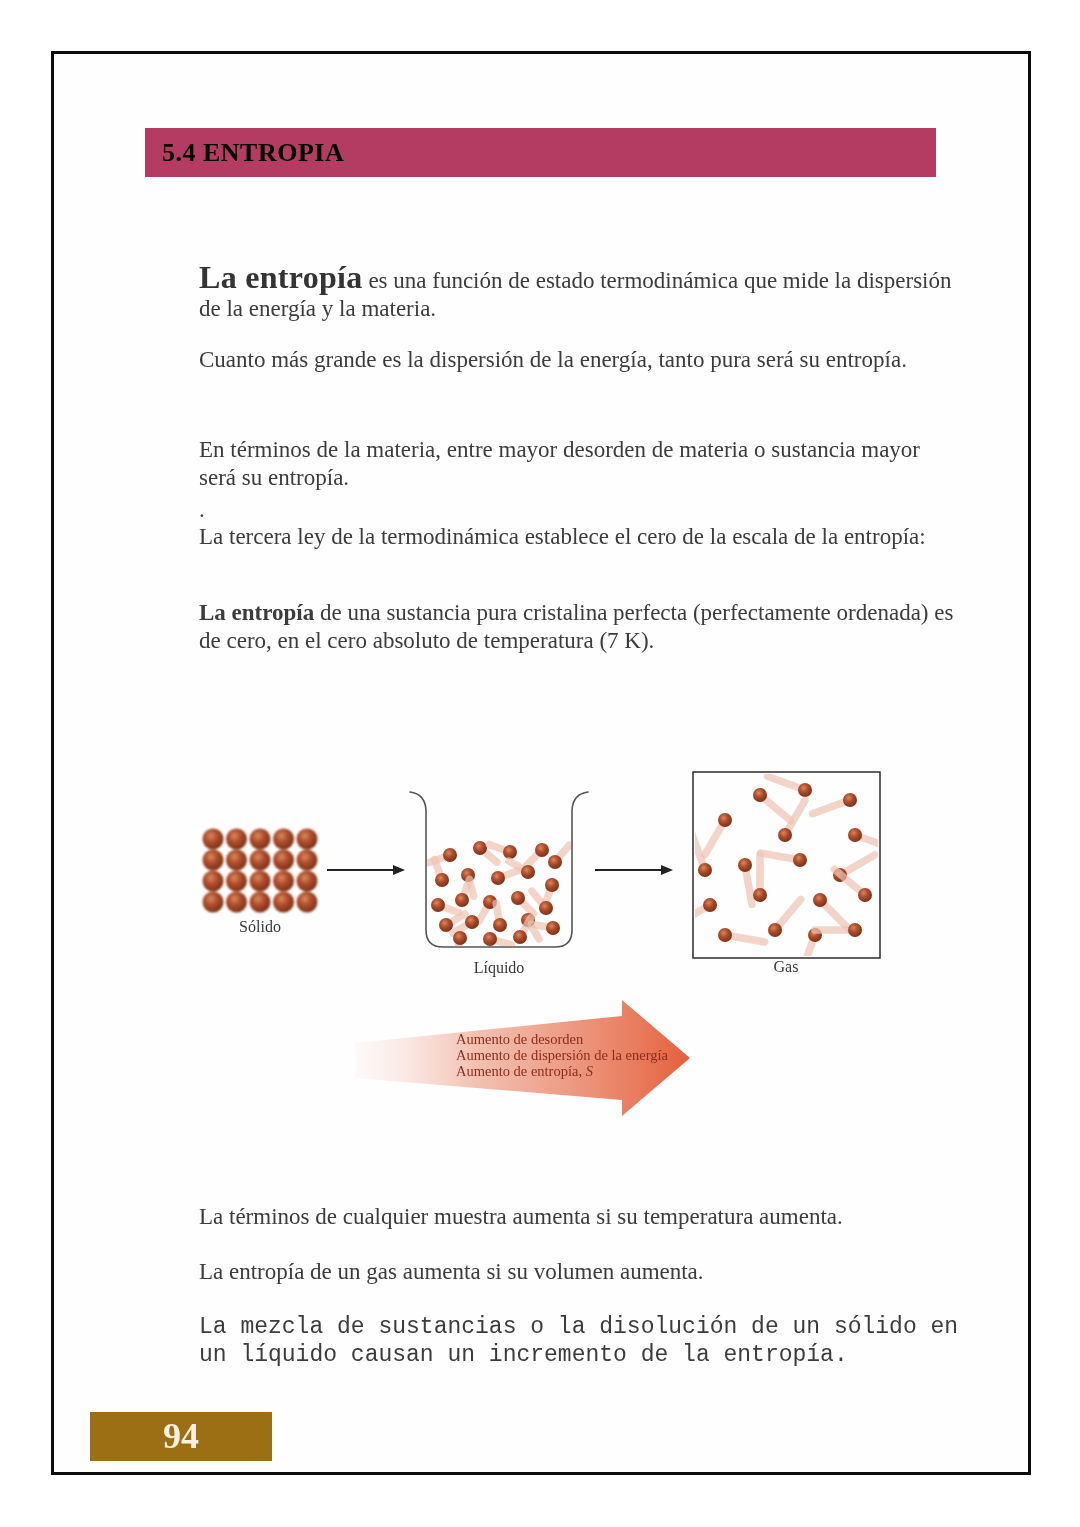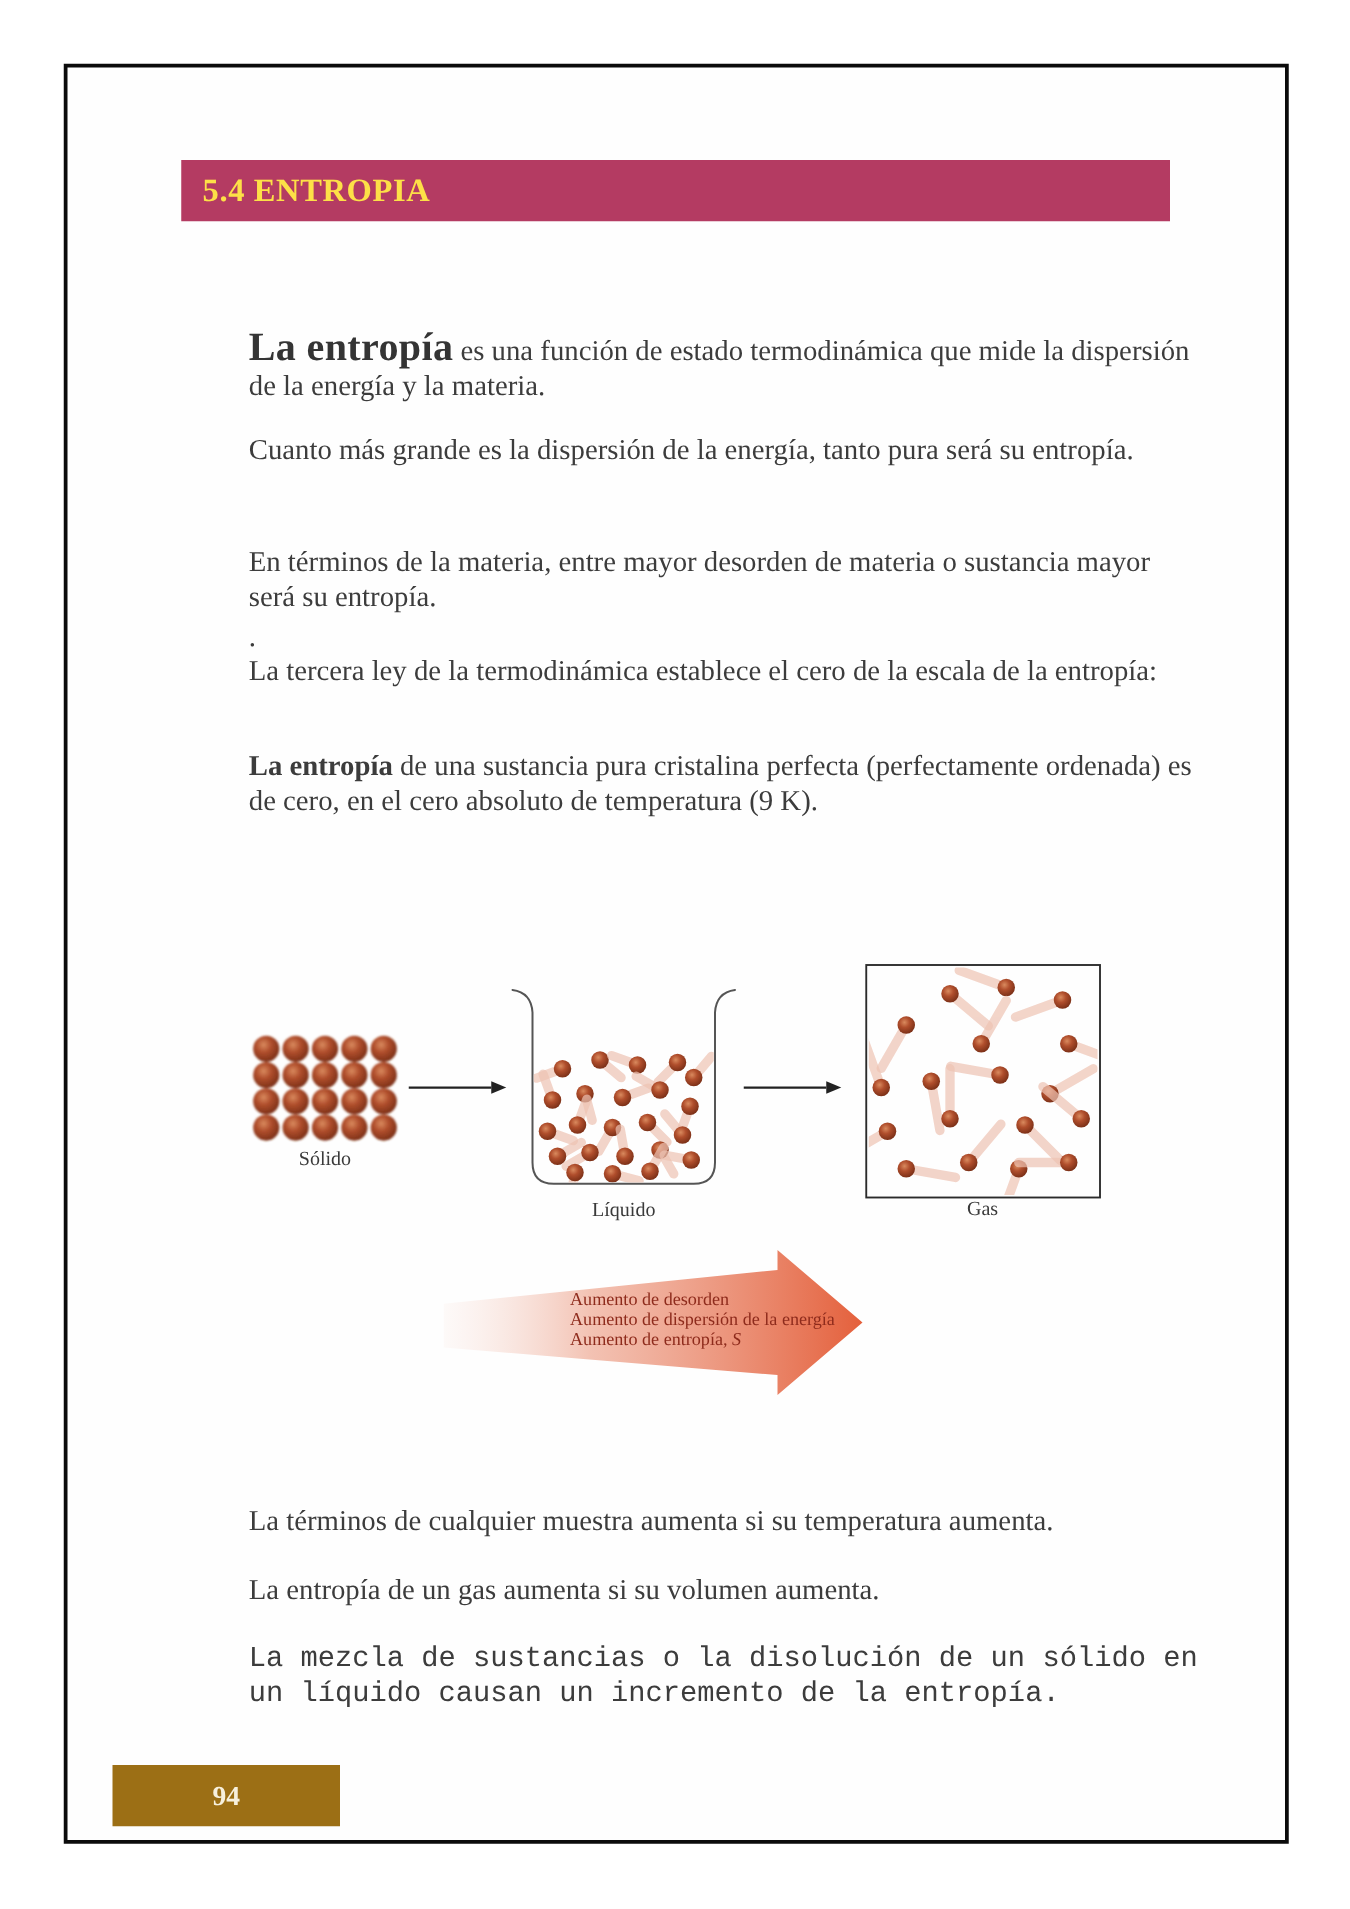--- a/index.html
+++ b/index.html
@@ -11,21 +11,21 @@
   .frame{
     position:absolute;left:51px;top:51px;width:980px;height:1424px;
     border:3px solid #0b0b0b;box-sizing:border-box;background:#fefefe;
   }
   .header-bar{
     position:absolute;left:145px;top:128px;width:791px;height:49px;
     background:#b43b62;
   }
   .header-bar .title{
     display:block;padding-left:17px;line-height:49px;
-    font-size:26px;font-weight:bold;color:#fde047;letter-spacing:.5px;
+    font-size:26px;font-weight:bold;color:#000000;letter-spacing:.5px;
   }
   .para{
     position:absolute;left:155px;width:760px;
     font-size:23px;line-height:27.5px;color:#3c3c3c;margin-left:44px;
   }
   .lead-bold{font-size:32px;font-weight:bold;letter-spacing:.3px;color:#343434;}
   .inline-bold{font-weight:bold;}
   .p1{top:241px;}
   .p2{top:323px;}
   .p3{top:413px;font-family:Liberation Serif, serif;}
@@ -36,21 +36,21 @@
   .p7{top:1235px;}
   .p8{top:1291px;font-family:Liberation Mono, monospace;}
   .figure-svg{position:absolute;left:150px;top:740px;width:780px;height:395px;}
   .fig-label{font-size:16px;fill:#3a3a3a;}
   .arrow-text{font-size:14.5px;fill:#8e2b1c;}
   .page-num-box{
     position:absolute;left:90px;top:1412px;width:182px;height:49px;
     background:#9c6f15;text-align:center;
   }
   .page-num-box .num{
-    font-size:22px;font-weight:bold;color:#f7f0dc;line-height:49px;
+    font-size:36px;font-weight:bold;color:#f7f0dc;line-height:49px;
   }
 </style>
 </head>
 <body>
 
 <div class="frame"></div>
 
 <div class="header-bar">
   <span class="title">5.4 ENTROPIA</span>
 </div>
@@ -58,21 +58,21 @@
 <p class="para p1"><span class="lead-bold">La entropía</span><span> es una función de estado termodinámica que mide la dispersión de la energía y la materia.</span></p>
 
 <p class="para p2">Cuanto más grande es la dispersión de la energía, tanto pura será su entropía.</p>
 
 <p class="para p3">En términos de la materia, entre mayor desorden de materia o sustancia mayor será su entropía.</p>
 
 <p class="para pdot">.</p>
 
 <p class="para p4">La tercera ley de la termodinámica establece el cero de la escala de la entropía:</p>
 
-<p class="para p5"><span class="inline-bold">La entropía</span><span> de una sustancia pura cristalina perfecta (perfectamente ordenada) es de cero, en el cero absoluto de temperatura (9 K).</span></p>
+<p class="para p5"><span class="inline-bold">La entropía</span><span> de una sustancia pura cristalina perfecta (perfectamente ordenada) es de cero, en el cero absoluto de temperatura (7 K).</span></p>
 
 <svg class="figure-svg" viewBox="0 0 780 395" xmlns="http://www.w3.org/2000/svg">
   <defs>
     <radialGradient id="grad-particle" cx="40%" cy="35%" r="65%">
       <stop offset="0%" stop-color="#d98a5e"></stop>
       <stop offset="45%" stop-color="#b04e2c"></stop>
       <stop offset="100%" stop-color="#7d3118"></stop>
     </radialGradient>
     <linearGradient id="grad-arrow" x1="0" y1="0" x2="1" y2="0">
       <stop offset="0%" stop-color="#f6d9d0" stop-opacity="0.12"></stop>

